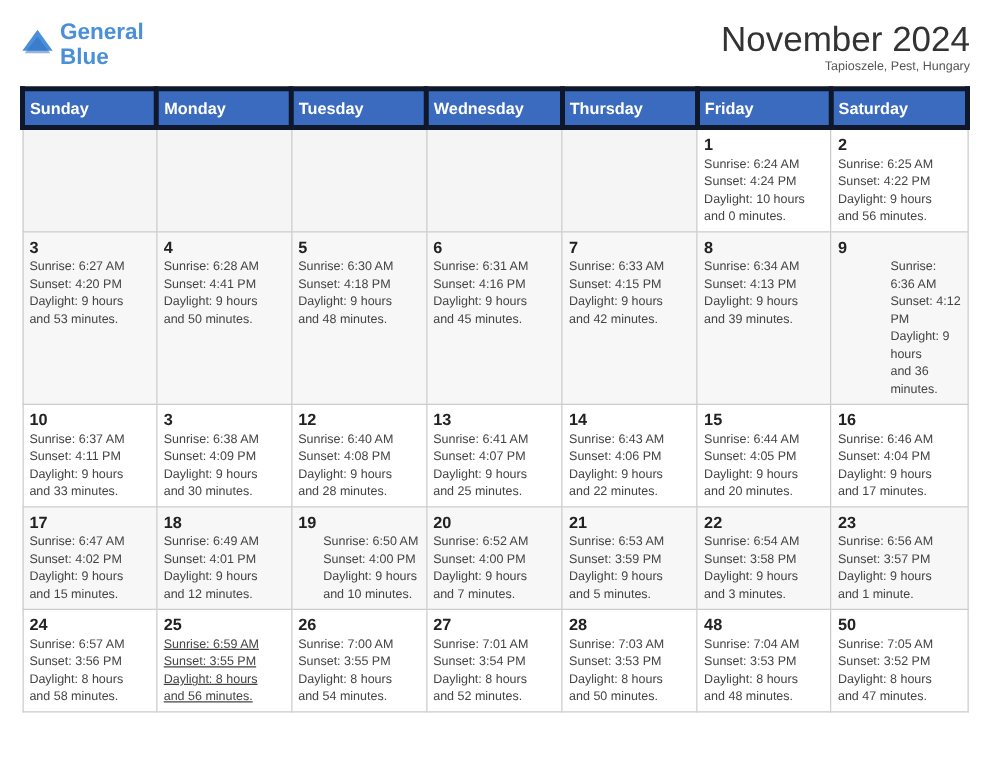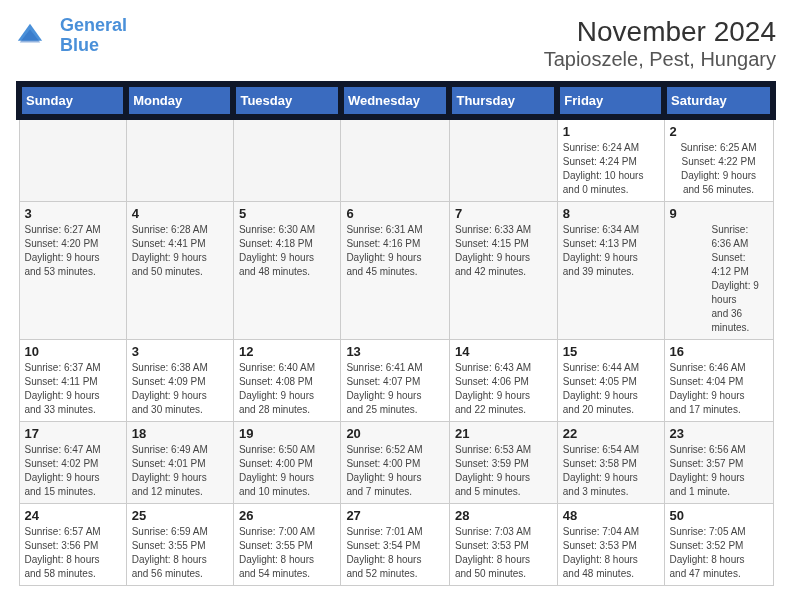--- a/index.html
+++ b/index.html
@@ -12,21 +12,21 @@
     }
     .header-area {
       display: flex;
       justify-content: space-between;
       align-items: flex-start;
       margin-bottom: 10px;
     }
     .logo {
       display: flex;
       align-items: center;
-      gap: 16px;
+      gap: 4px;
     }
     .logo-text {
       font-size: 18px;
       font-weight: bold;
       color: #333;
       line-height: 1.1;
     }
     .logo-text span {
       color: #4a90d9;
     }
@@ -36,34 +36,34 @@
     }
     .title-area {
       text-align: right;
     }
     .month-title {
       font-size: 28px;
       font-weight: normal;
       color: #333;
     }
     .subtitle {
-      font-size: 20px;
+      font-size: 10px;
       color: #555;
     }
     .calendar {
       width: 100%;
       border-collapse: collapse;
     }
     .calendar th {
       background: #3a6bbf;
       color: #fff;
       font-size: 13px;
       padding: 6px 4px;
       text-align: left;
-      border: 6px solid #0f172a;
+      border: 4px solid #0f172a;
     }
     .calendar td {
       vertical-align: top;
       border: 1px solid #ccc;
       padding: 4px 5px;
       font-size: 10.5px;
       color: #333;
       width: 110px;
       min-height: 80px;
       background: #fff;
@@ -131,21 +131,21 @@
         <td class="empty"></td>
         <td>
           <span class="day-num">1</span>
           <div class="day-info" style="white-space: pre-line;">Sunrise: 6:24 AM
 Sunset: 4:24 PM
 Daylight: 10 hours
 and 0 minutes.</div>
         </td>
         <td>
           <span class="day-num">2</span>
-          <div class="day-info" style="white-space: pre-line; text-align: center;">Sunrise: 6:25 AM
+          <div class="day-info" style="white-space: pre-line;">Sunrise: 6:25 AM
 Sunset: 4:22 PM
 Daylight: 9 hours
 and 56 minutes.</div>
         </td>
       </tr>
       <tr>
         <td>
           <span class="day-num">3</span>
           <div class="day-info" style="white-space: pre-line;">Sunrise: 6:27 AM
 Sunset: 4:20 PM
@@ -256,21 +256,21 @@
         </td>
         <td>
           <span class="day-num">18</span>
           <div class="day-info" style="white-space: pre-line;">Sunrise: 6:49 AM
 Sunset: 4:01 PM
 Daylight: 9 hours
 and 12 minutes.</div>
         </td>
         <td>
           <span class="day-num">19</span>
-          <div class="day-info" style="white-space: pre-line;">Sunrise: 6:50 AM
+          <div class="day-info" style="white-space: pre-line; margin-left: 20px;">Sunrise: 6:50 AM
 Sunset: 4:00 PM
 Daylight: 9 hours
 and 10 minutes.</div>
         </td>
         <td>
           <span class="day-num">20</span>
           <div class="day-info" style="white-space: pre-line;">Sunrise: 6:52 AM
 Sunset: 4:00 PM
 Daylight: 9 hours
 and 7 minutes.</div>
@@ -300,21 +300,21 @@
       <tr>
         <td>
           <span class="day-num">24</span>
           <div class="day-info" style="white-space: pre-line;">Sunrise: 6:57 AM
 Sunset: 3:56 PM
 Daylight: 8 hours
 and 58 minutes.</div>
         </td>
         <td>
           <span class="day-num">25</span>
-          <div class="day-info" style="white-space: pre-line;">Sunrise: 6:59 AM
+          <div class="day-info" style="white-space: pre-line; text-decoration: underline;">Sunrise: 6:59 AM
 Sunset: 3:55 PM
 Daylight: 8 hours
 and 56 minutes.</div>
         </td>
         <td>
           <span class="day-num">26</span>
           <div class="day-info" style="white-space: pre-line;">Sunrise: 7:00 AM
 Sunset: 3:55 PM
 Daylight: 8 hours
 and 54 minutes.</div>

